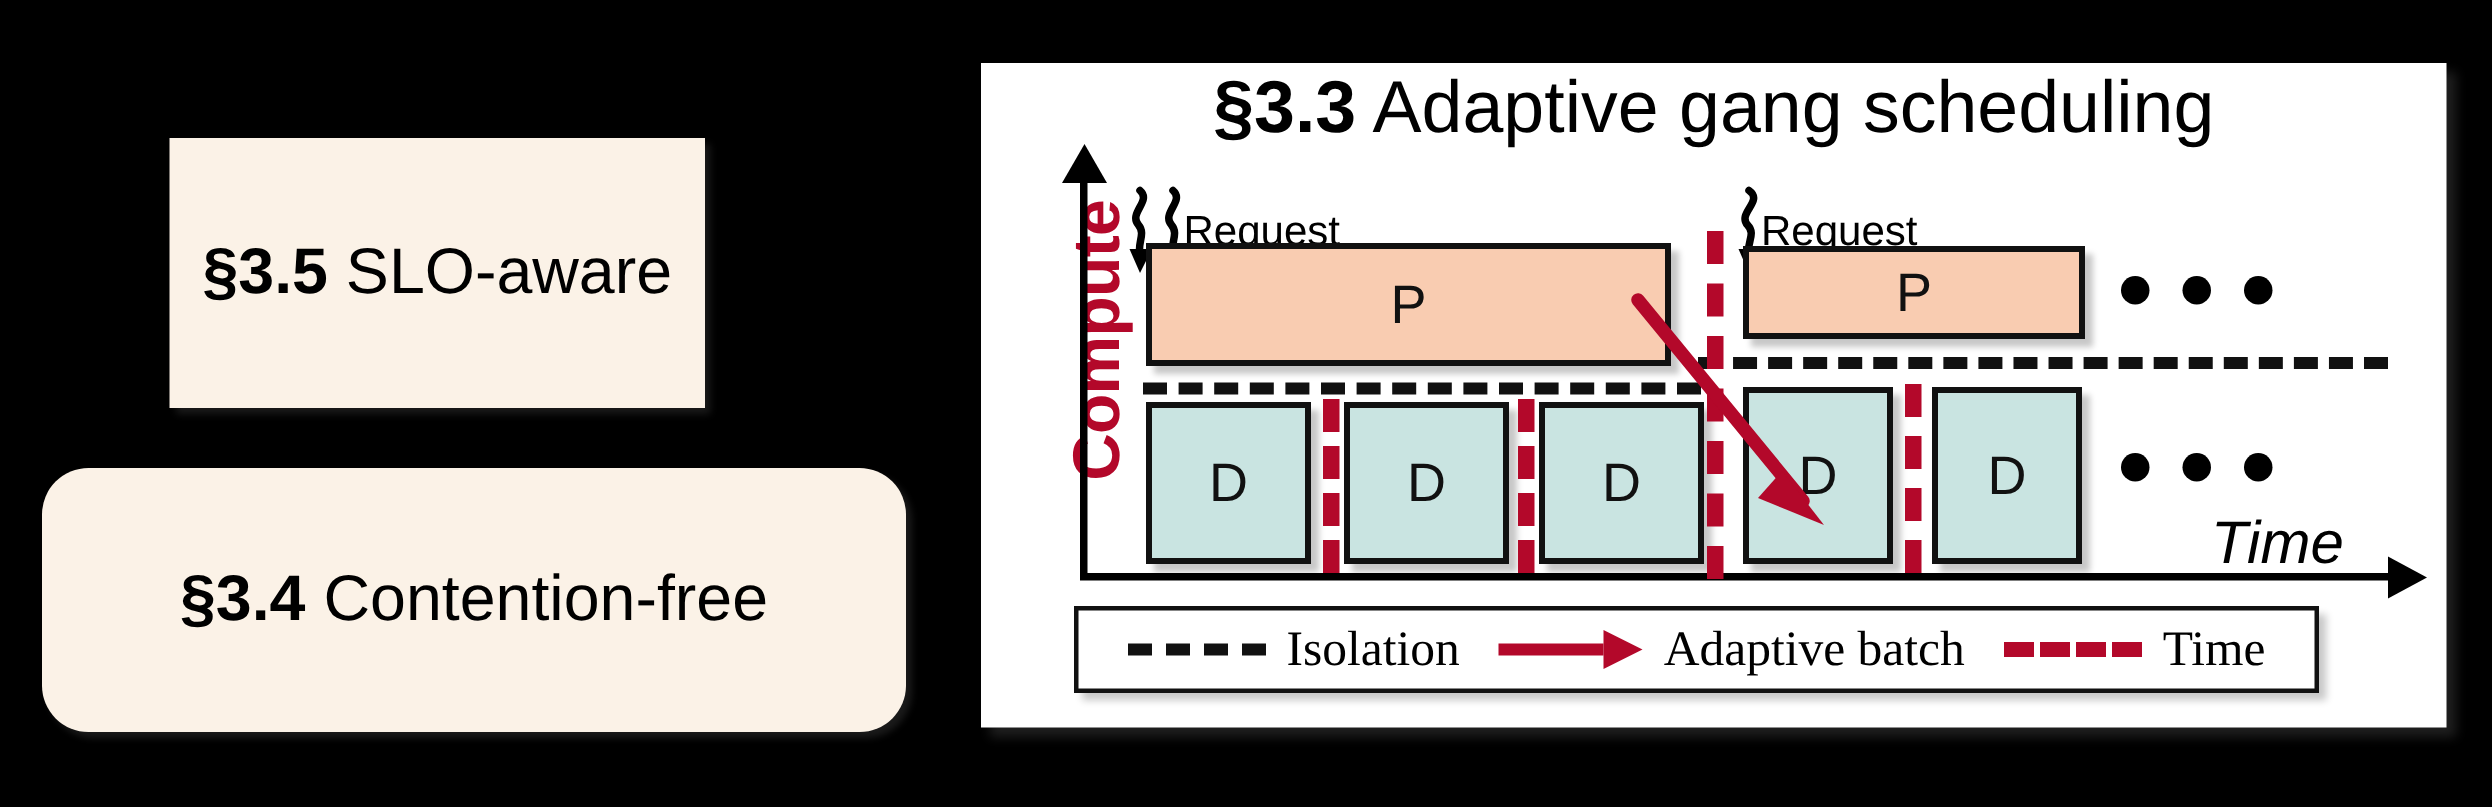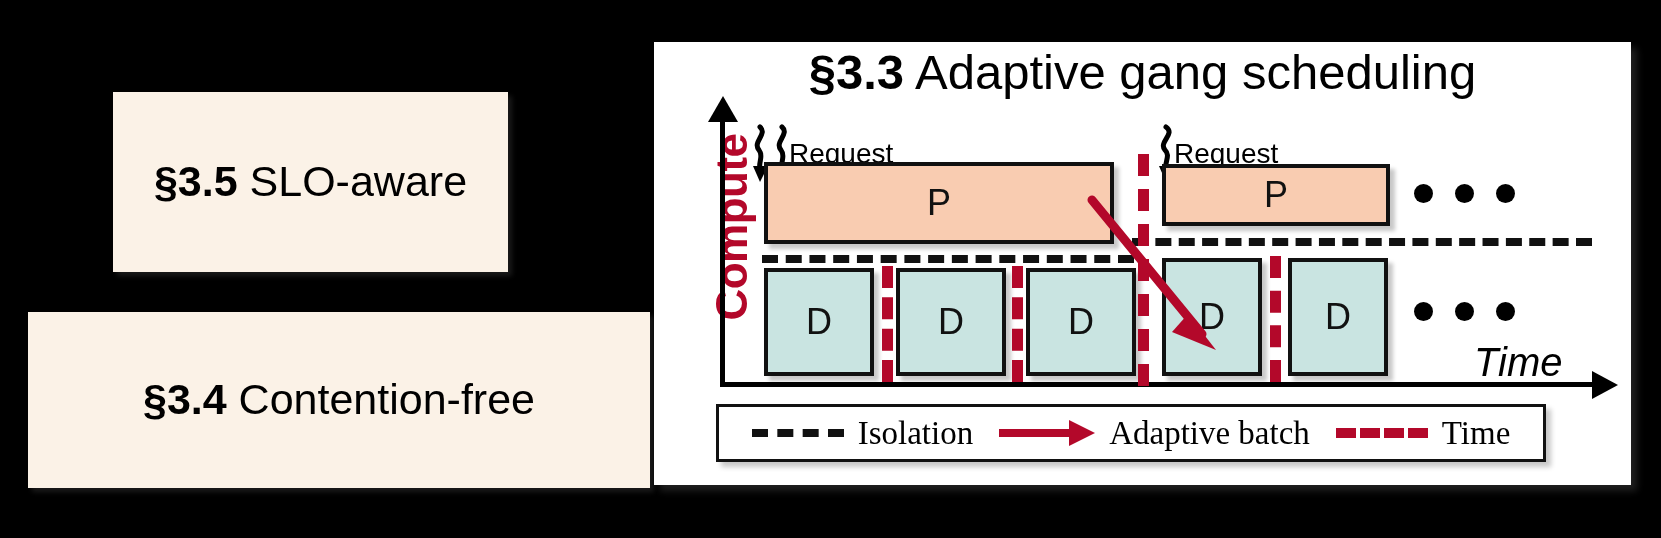--- a/index.html
+++ b/index.html
@@ -19,22 +19,22 @@
     align-items:center;justify-content:center;
     text-align:center;
     font-size:43px;
     line-height:1.24;
     font-weight:400;
     box-shadow:4px 4px 5px rgba(255,255,255,.10);
   }
   .tagbox .ln{display:block;white-space:nowrap;}
   .tagbox .sec{font-weight:700;}
 
-  #box-dispatcher{left:113px;top:92px;width:395px;height:180px;}
-  #box-modeling{left:28px;top:312px;width:622px;height:176px;}
+  #box-dispatcher{left:113px;top:92px;width:357px;height:180px;}
+  #box-modeling{left:28px;top:312px;width:576px;height:176px;border-radius:31px;}
 
   
   .panel{
     position:absolute;left:654px;top:42px;
     width:977px;height:443px;
     background:#fff;
     box-shadow:6px 6px 7px rgba(255,255,255,.12);
     overflow:hidden;
   }
 

